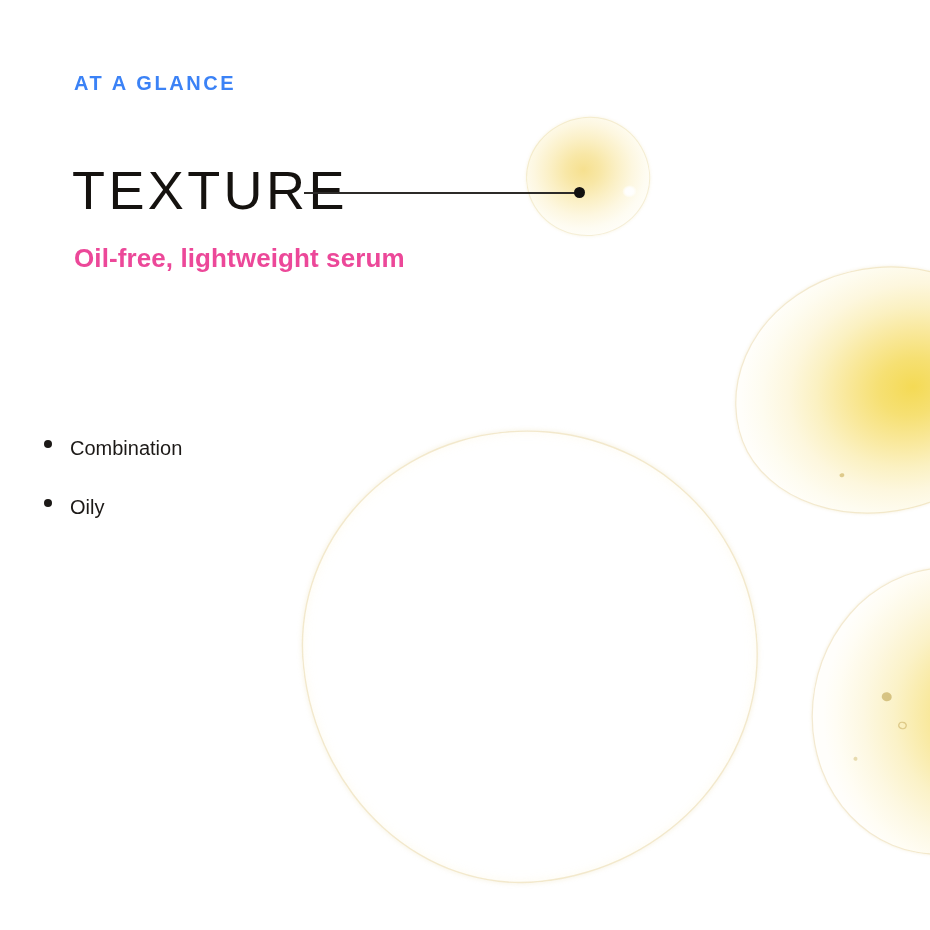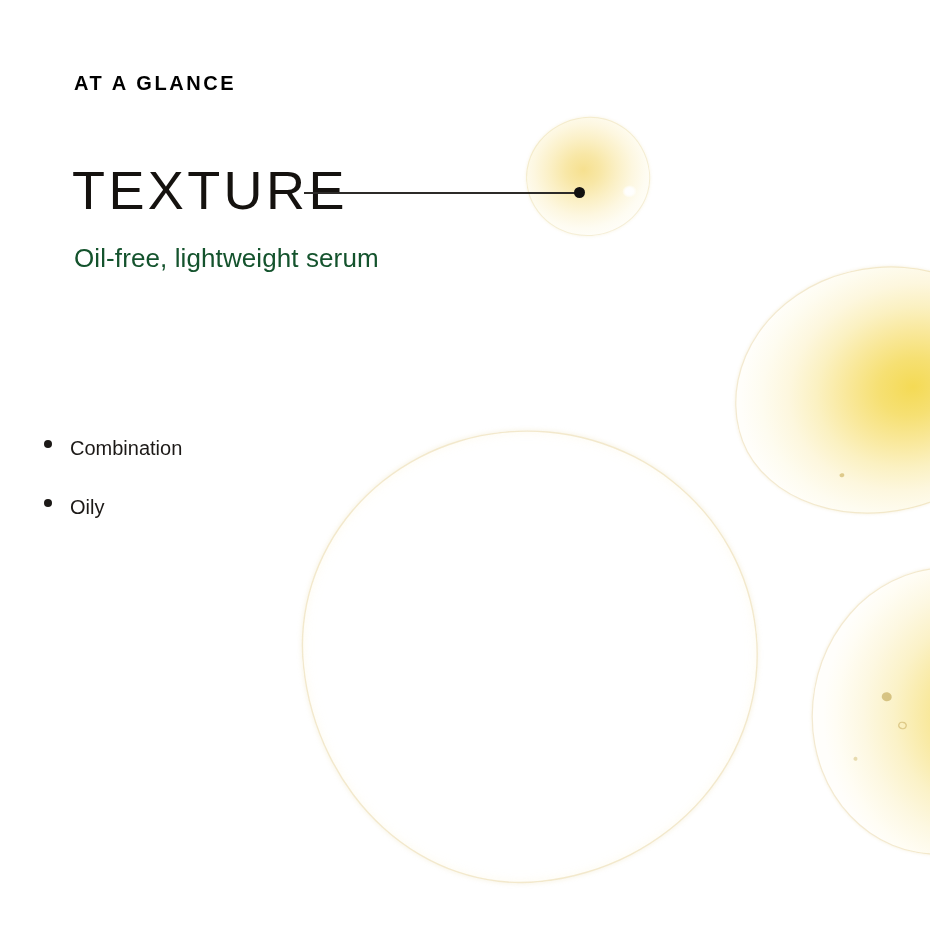--- a/index.html
+++ b/index.html
@@ -173,21 +173,21 @@
     z-index: 3;
   }
 
   #eyebrow-label {
     position: absolute;
     left: 74px;
     top: 73px;
     font-size: 20px;
     font-weight: bold;
     letter-spacing: 2.6px;
-    color: #000000;
+    color: #3b82f6;
     line-height: 1;
     white-space: nowrap;
   }
 
   .section-heading {
     position: absolute;
     font-size: 54px;
     font-weight: 300;
     letter-spacing: 3.4px;
     color: #15120f;
@@ -195,23 +195,23 @@
     white-space: nowrap;
   }
   #texture-heading { left: 72px; top: 163px; }
   #skintype-heading { left: 72px; top: 355px; }
 
   #texture-description {
     position: absolute;
     left: 74px;
     top: 243px;
     font-size: 26px;
-    font-weight: 400;
+    font-weight: 700;
     letter-spacing: 0.1px;
-    color: #14532d;
+    color: #ec4899;
     line-height: 1.2;
     white-space: nowrap;
   }
 
   #skintype-list {
     position: absolute;
     left: 44px;
     top: 437px;
     margin: 0;
     padding: 0;

